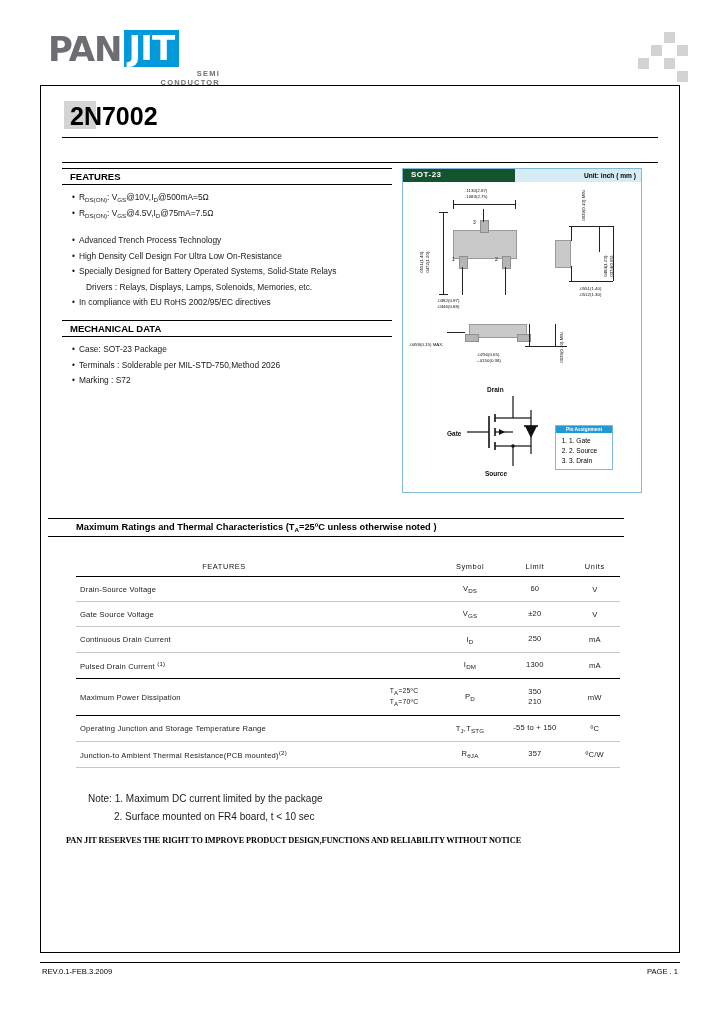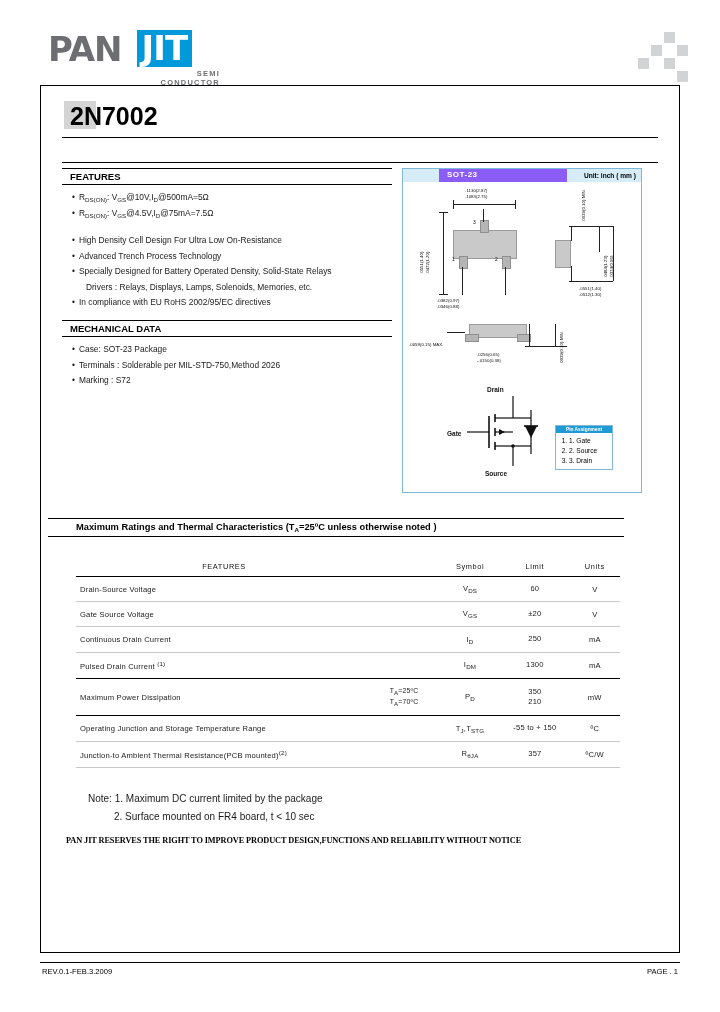--- a/index.html
+++ b/index.html
@@ -42,21 +42,21 @@
     font-family: "DejaVu Sans", sans-serif;
     font-weight: bold;
     letter-spacing: -1px;
   }
   .logo-jit {
     background: #0099da;
     color: #ffffff;
     font-family: "DejaVu Sans", sans-serif;
     font-weight: bold;
     padding: 1px 5px 2px 5px;
-    margin-left: 15px;
+    margin-left: 2px;
     letter-spacing: -1px;
     position: relative;
   }
   .logo-sub {
     color: #6d6e71;
     font-size: 7.5px;
     font-weight: bold;
     letter-spacing: 1.2px;
     text-align: right;
     margin-top: 2px;
@@ -184,29 +184,28 @@
     box-sizing: border-box;
     background: #ffffff;
   }
   .pkg-head {
     display: flex;
     height: 13px;
     background: #d6ecf7;
     align-items: stretch;
   }
   .pkg-head .tag {
-    background: #8b5cf6;
+    background: #14532d;
     color: #fff;
     font-size: 8px;
     font-weight: bold;
     padding: 1px 0 0 8px;
-    width: 128px;
+    width: 112px;
     box-sizing: border-box;
     letter-spacing: 0.5px;
-    margin-left: 36px;
   }
   .pkg-head .unit {
     flex: 1;
     text-align: right;
     font-size: 6.6px;
     font-weight: bold;
     color: #000;
     padding: 3px 5px 0 0;
   }
   .pkg-body {
@@ -393,23 +392,23 @@
   <div class="part-no">2N7002</div>
   <div class="rule-under-part"></div>
   <div class="rule-under-sub"></div>
 
   <div class="features">
     <div class="sect-head">FEATURES</div>
     <div class="bullets">
       <div class="bullet"><span class="dot">•</span><span>R<sub>DS(ON)</sub>: V<sub>GS</sub>@10V,I<sub>D</sub>@500mA=5Ω</span></div>
       <div class="bullet"><span class="dot">•</span><span>R<sub>DS(ON)</sub>: V<sub>GS</sub>@4.5V,I<sub>D</sub>@75mA=7.5Ω</span></div>
       <div class="gap"></div>
+      <div class="bullet"><span class="dot">•</span><span>Advanced Trench Process Technology</span></div>
       <div class="bullet"><span class="dot">•</span><span>High Density Cell Design For Ultra Low On-Resistance</span></div>
-      <div class="bullet"><span class="dot">•</span><span>Advanced Trench Process Technology</span></div>
-      <div class="bullet"><span class="dot">•</span><span>Specially Designed for Battery Operated Density, Solid-State Relays</span></div>
+      <div class="bullet"><span class="dot">•</span><span>Specially Designed for Battery Operated Systems, Solid-State Relays</span></div>
       <div class="bullet-cont">Drivers : Relays, Displays, Lamps, Solenoids, Memories, etc.</div>
       <div class="bullet"><span class="dot">•</span><span>In compliance with EU RoHS 2002/95/EC directives</span></div>
     </div>
   </div>
 
   <div class="mech">
     <div class="sect-head">MECHANICAL DATA</div>
     <div class="bullets">
       <div class="bullet"><span class="dot">•</span><span>Case: SOT-23 Package</span></div>
       <div class="bullet"><span class="dot">•</span><span>Terminals : Solderable per MIL-STD-750,Method 2026</span></div>

